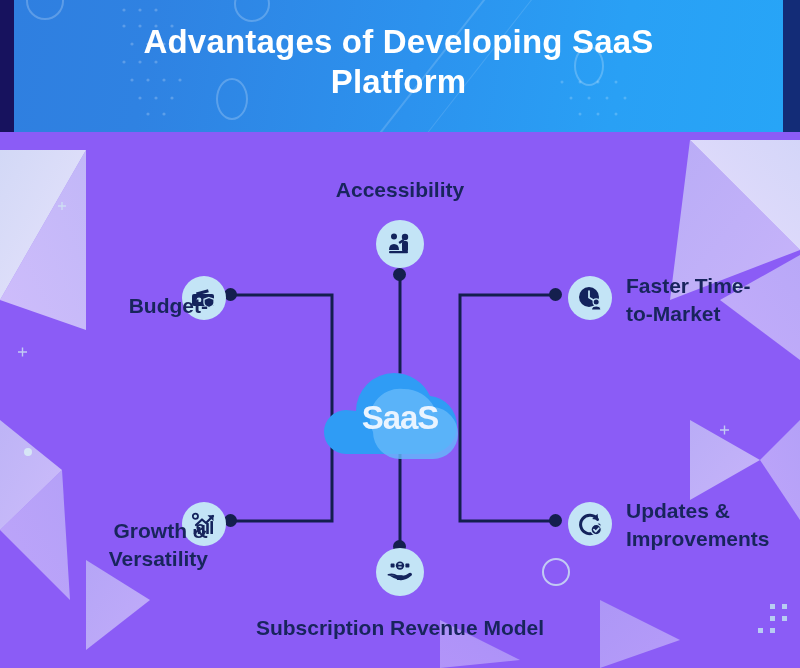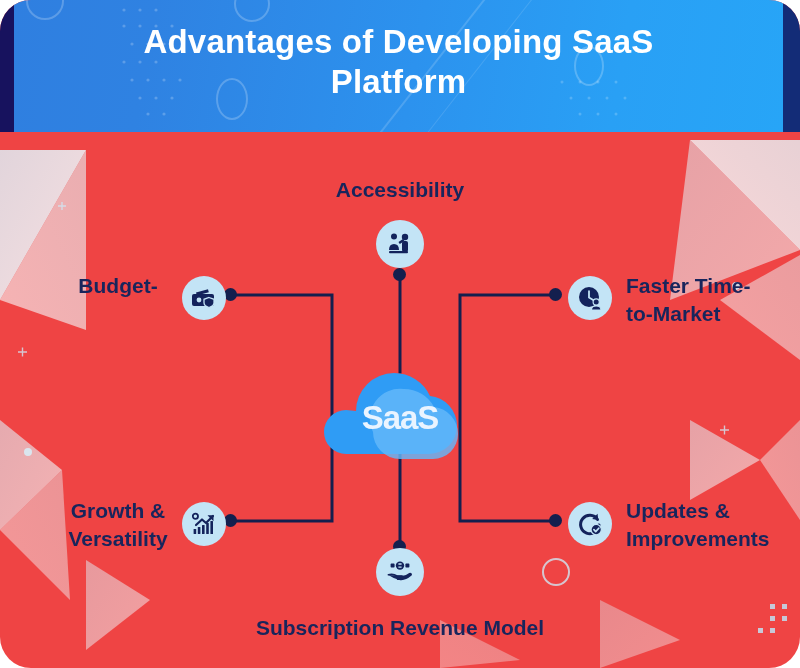--- a/index.html
+++ b/index.html
@@ -9,23 +9,22 @@
     height: 668px;
     overflow: hidden;
     font-family: "Liberation Sans", sans-serif;
     background: #ffffff;
   }
 
   #infographic {
     position: relative;
     width: 800px;
     height: 668px;
-    background: #ef4444;
+    background: #8b5cf6;
     overflow: hidden;
-    border-radius: 31px;
   }
 
   
   .bg-layer {
     position: absolute;
     inset: 0;
     pointer-events: none;
   }
 
   
@@ -133,21 +132,21 @@
 
   
   .node-label {
     position: absolute;
     color: #18255c;
     font-size: 21px;
     font-weight: bold;
     line-height: 1.34;
     z-index: 5;
   }
-  .label-left  { text-align: center; width: 180px; left: 28px; }
+  .label-left  { text-align: right; width: 180px; left: 28px; margin-top: 20px; }
   .label-right { text-align: left; width: 185px; left: 626px; }
   .label-center{ text-align: center; width: 420px; left: 190px; }
 
   .lbl-accessibility   { top: 176px; }
   .lbl-budget          { top: 272px; }
   .lbl-faster          { top: 272px; }
   .lbl-growth          { top: 497px; }
   .lbl-updates         { top: 497px; }
   .lbl-subscription    { top: 614px; }
 </style>

